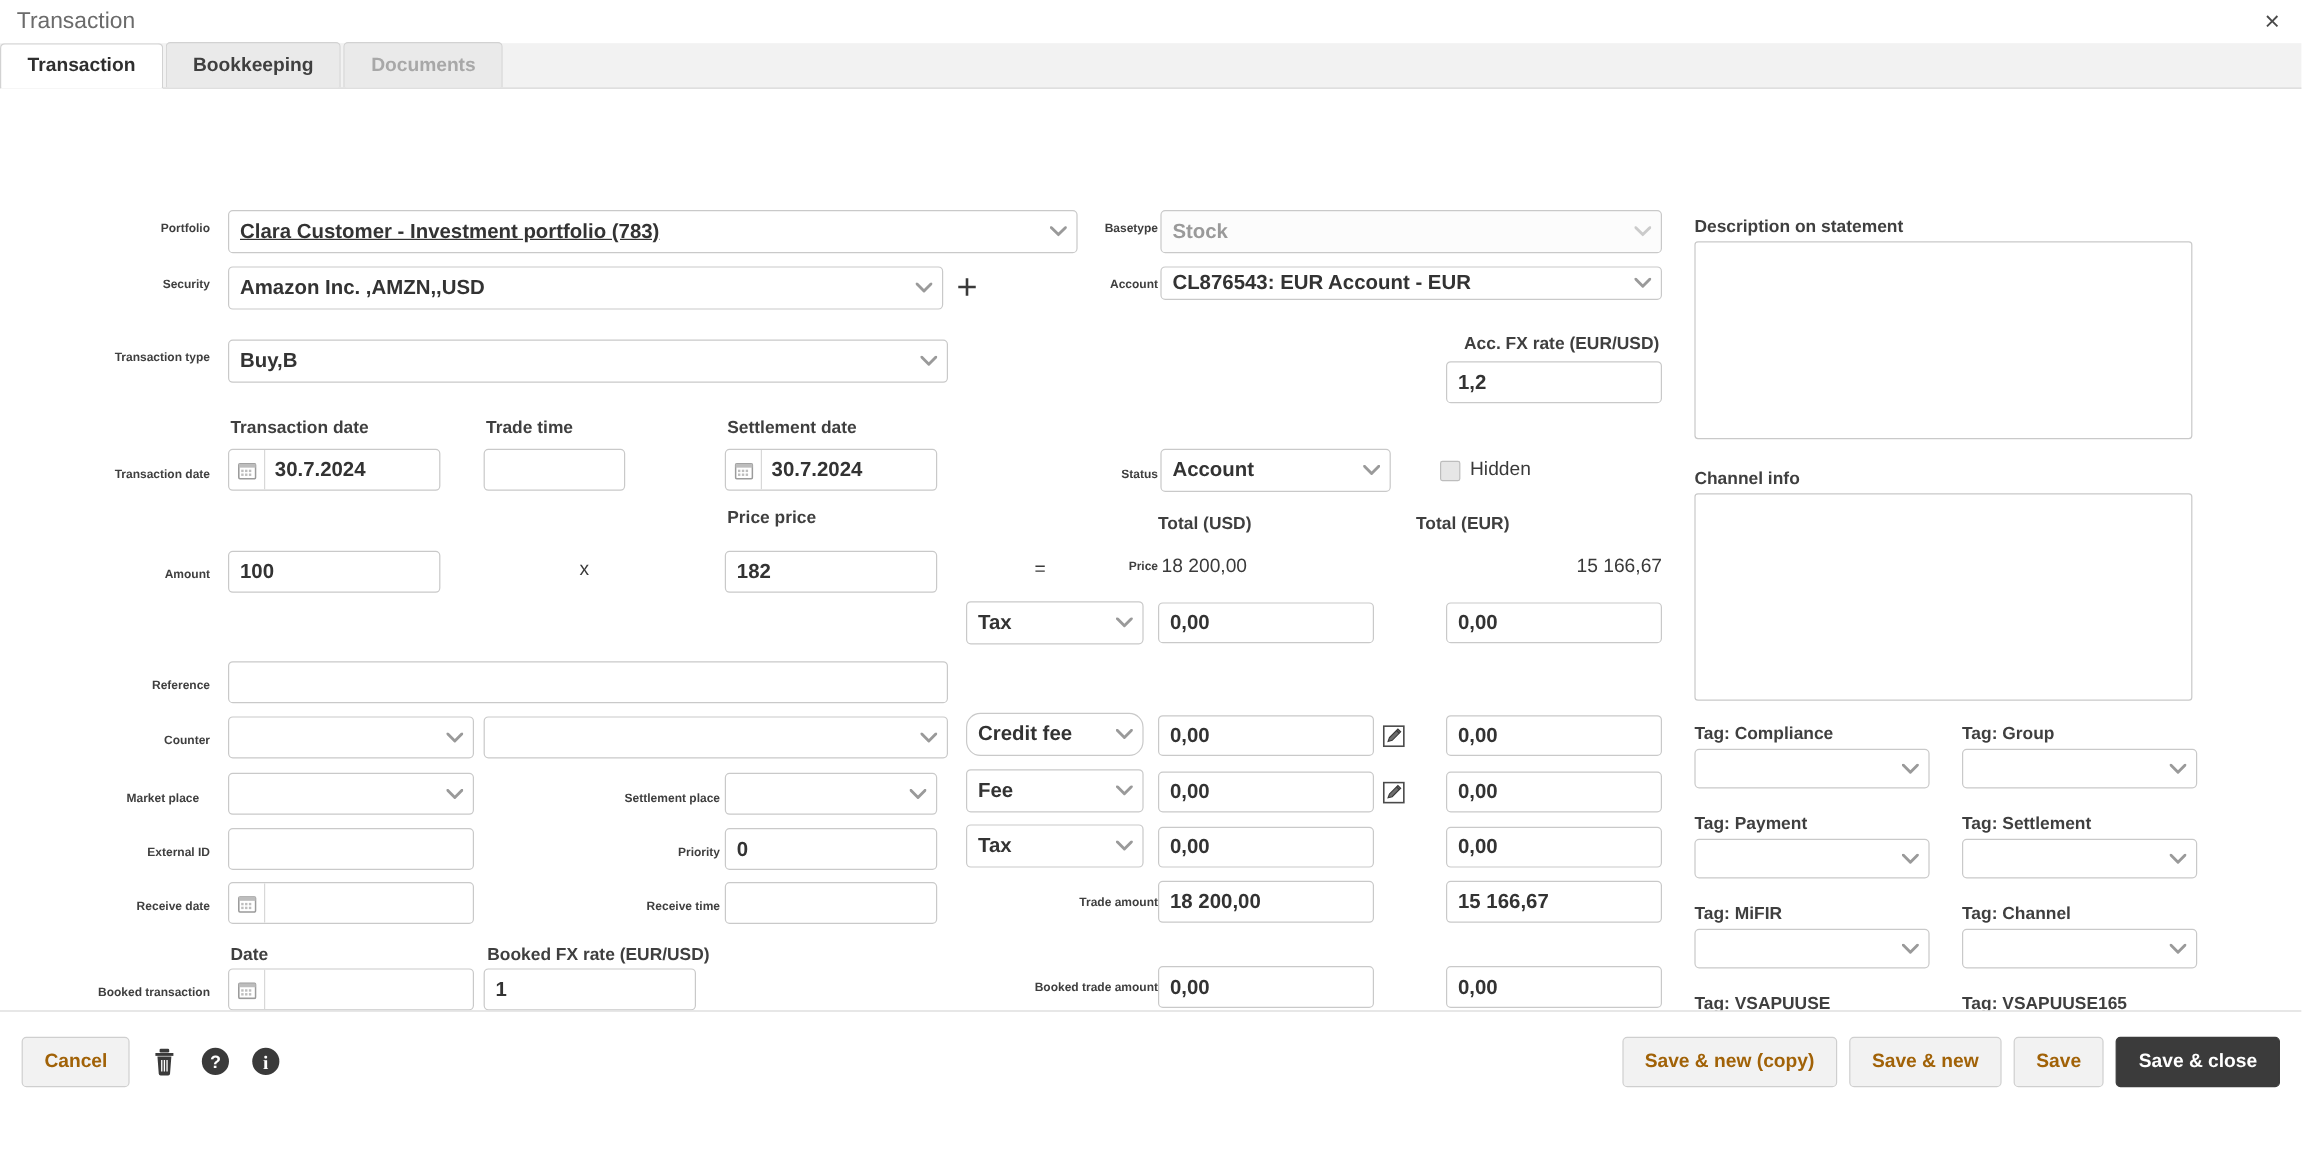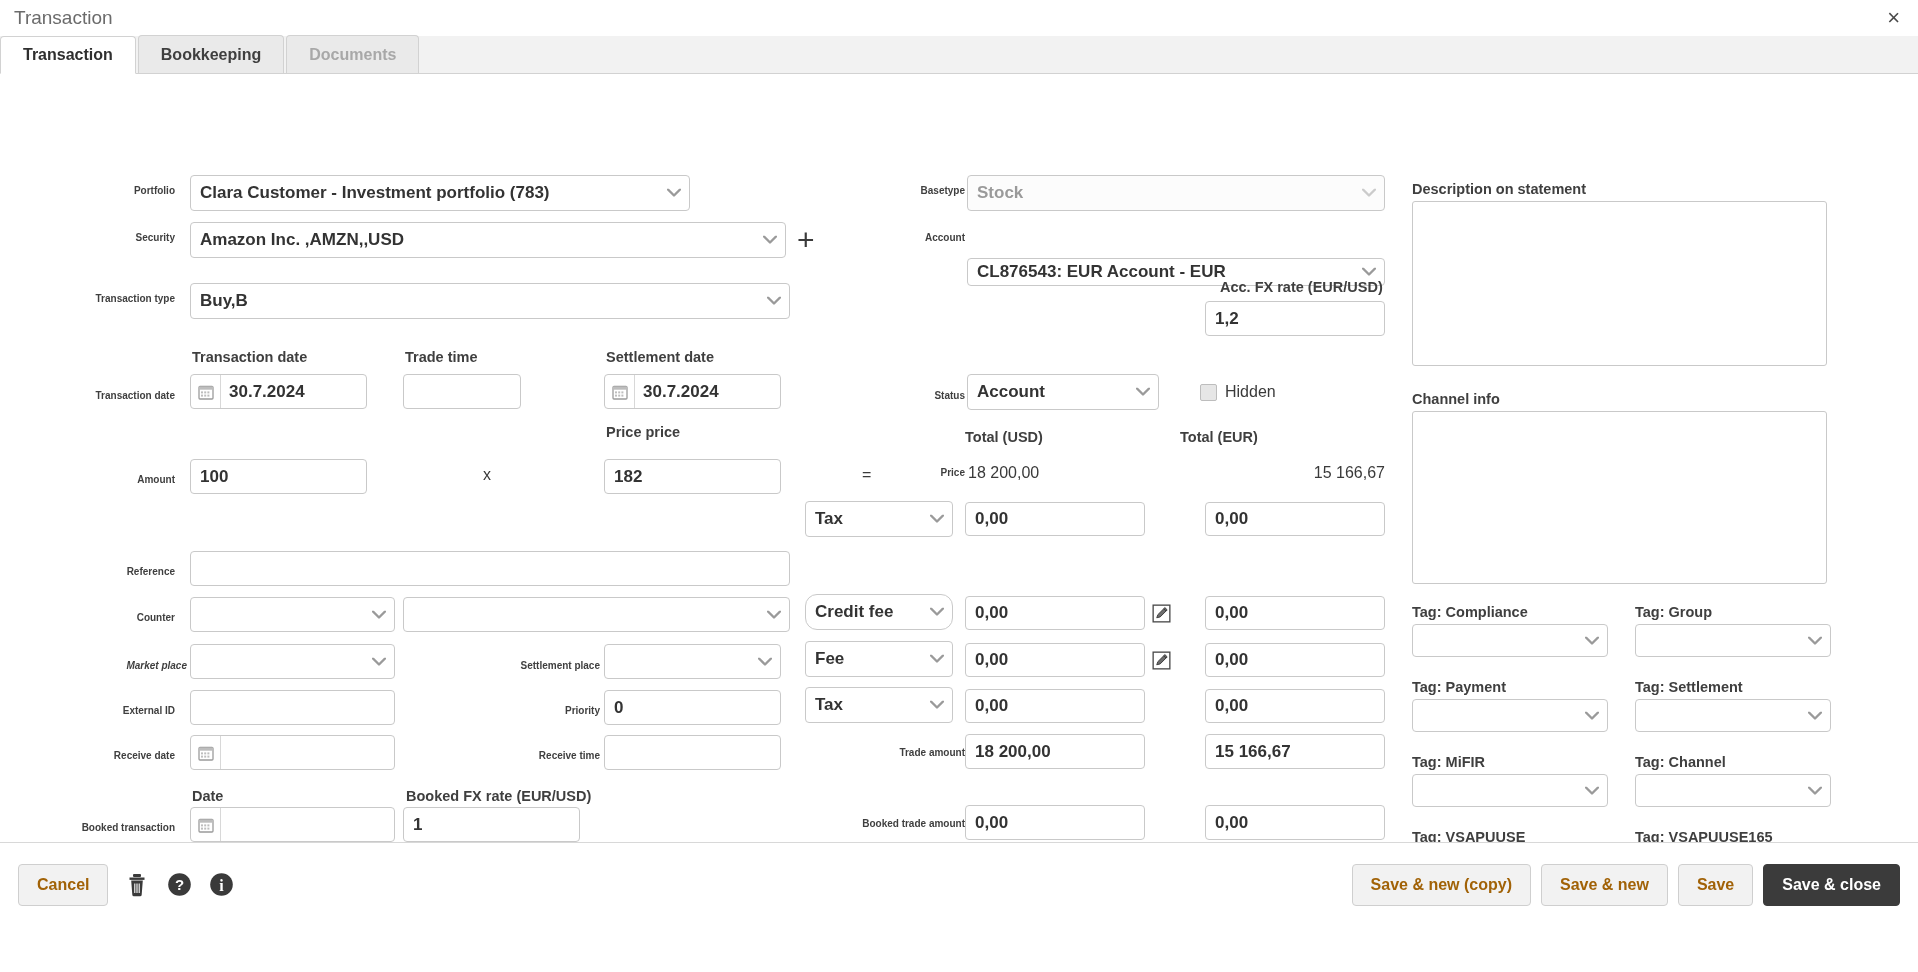--- a/index.html
+++ b/index.html
@@ -214,21 +214,21 @@
 
 <div class="tabstrip">
   <div class="tab active">Transaction</div>
   <div class="tab">Bookkeeping</div>
   <div class="tab disabled">Documents</div>
 </div>
 
 <div class="canvas">
 
   <div class="lbl r" style="left:20px; top:111px; width:155px;">Portfolio</div>
-  <div class="fld sel" style="left:190px; top:101px; width:500px; height:36px;">
+  <div class="fld sel" style="left:190px; top:101px; width:708px; height:36px;text-decoration:underline;">
     <span>Clara Customer - Investment portfolio (783)</span>
     <span class="caret">
         <svg viewBox="0 0 14 9">
           <path d="M1 1 L7 7 L13 1" stroke="#9a9a9a" stroke-width="2.4" fill="none" stroke-linecap="round" stroke-linejoin="round"></path>
         </svg>
       </span>
   </div>
 
   <div class="lbl r" style="left:20px; top:158px; width:155px;">Security</div>
   <div class="fld sel" style="left:190px; top:148px; width:596px; height:36px;">
@@ -320,21 +320,21 @@
   </div>
   <div class="fld sel" style="left:403px; top:523px; width:387px; height:35px;">
     <span></span>
     <span class="caret">
         <svg viewBox="0 0 14 9">
           <path d="M1 1 L7 7 L13 1" stroke="#9a9a9a" stroke-width="2.4" fill="none" stroke-linecap="round" stroke-linejoin="round"></path>
         </svg>
       </span>
   </div>
 
-  <div class="lbl r" style="left:32px; top:586px; width:155px;font-style:italic;">Market place</div>
+  <div class="lbl r" style="left:11px; top:586px; width:155px;">Market place</div>
   <div class="fld sel" style="left:190px; top:570px; width:205px; height:35px;">
     <span></span>
     <span class="caret">
         <svg viewBox="0 0 14 9">
           <path d="M1 1 L7 7 L13 1" stroke="#9a9a9a" stroke-width="2.4" fill="none" stroke-linecap="round" stroke-linejoin="round"></path>
         </svg>
       </span>
   </div>
   <div class="lbl r" style="left:410px; top:586px; width:190px;">Settlement place</div>
   <div class="fld sel" style="left:604px; top:570px; width:177px; height:35px;">
@@ -420,21 +420,21 @@
   <div class="fld sel ghost" style="left:967px; top:101px; width:418px; height:36px;">
     <span>Stock</span>
     <span class="caret">
         <svg viewBox="0 0 14 9">
           <path d="M1 1 L7 7 L13 1" stroke="#cbcbcb" stroke-width="2.4" fill="none" stroke-linecap="round" stroke-linejoin="round"></path>
         </svg>
       </span>
   </div>
 
   <div class="lbl r" style="left:810px; top:158px; width:155px;">Account</div>
-  <div class="fld sel" style="left:967px; top:148px; width:418px; height:28px;margin-top:36px;">
+  <div class="fld sel" style="left:967px; top:148px; width:418px; height:28px;">
     <span>CL876543: EUR Account - EUR</span>
     <span class="caret">
         <svg viewBox="0 0 14 9">
           <path d="M1 1 L7 7 L13 1" stroke="#9a9a9a" stroke-width="2.4" fill="none" stroke-linecap="round" stroke-linejoin="round"></path>
         </svg>
       </span>
   </div>
 
   <div class="caption" style="left:1220px; top:205px;">Acc. FX rate (EUR/USD)</div>
   <div class="fld" style="left:1205px; top:227px; width:180px; height:35px;">

